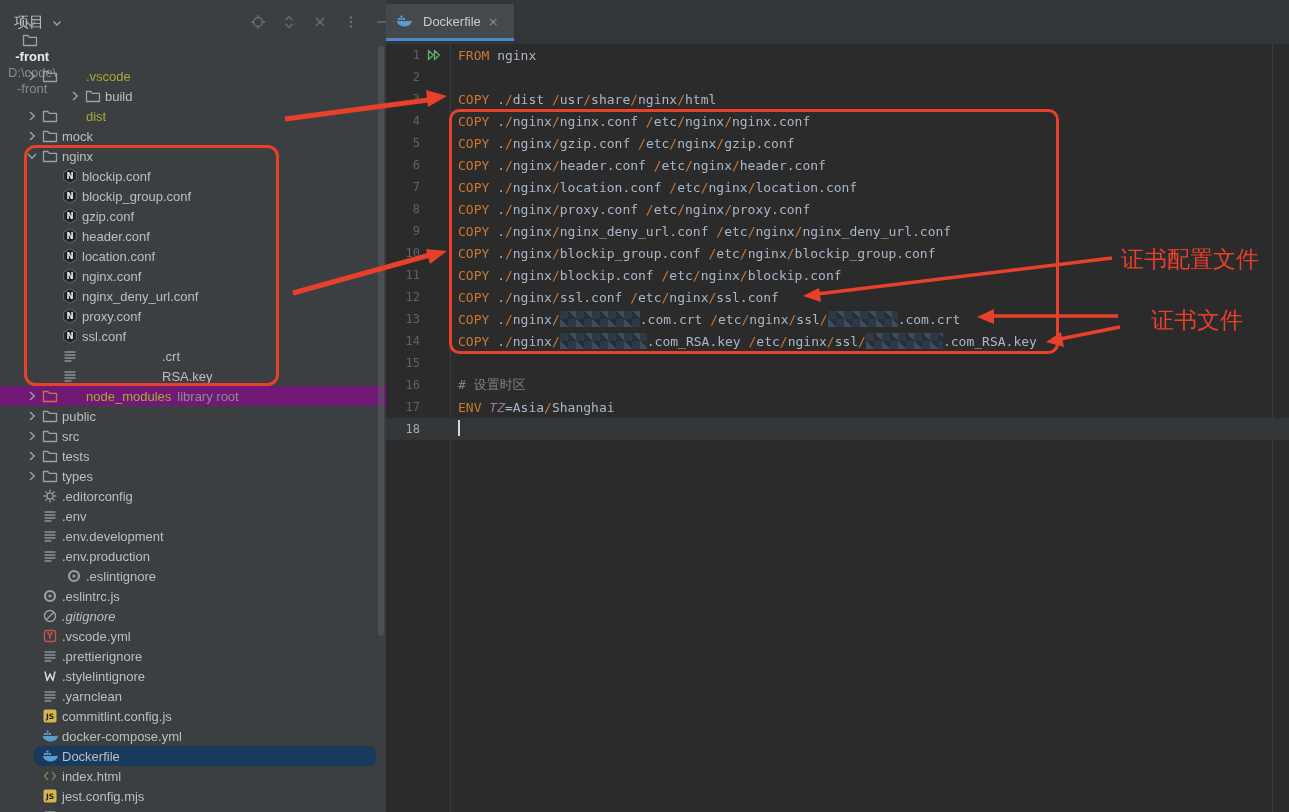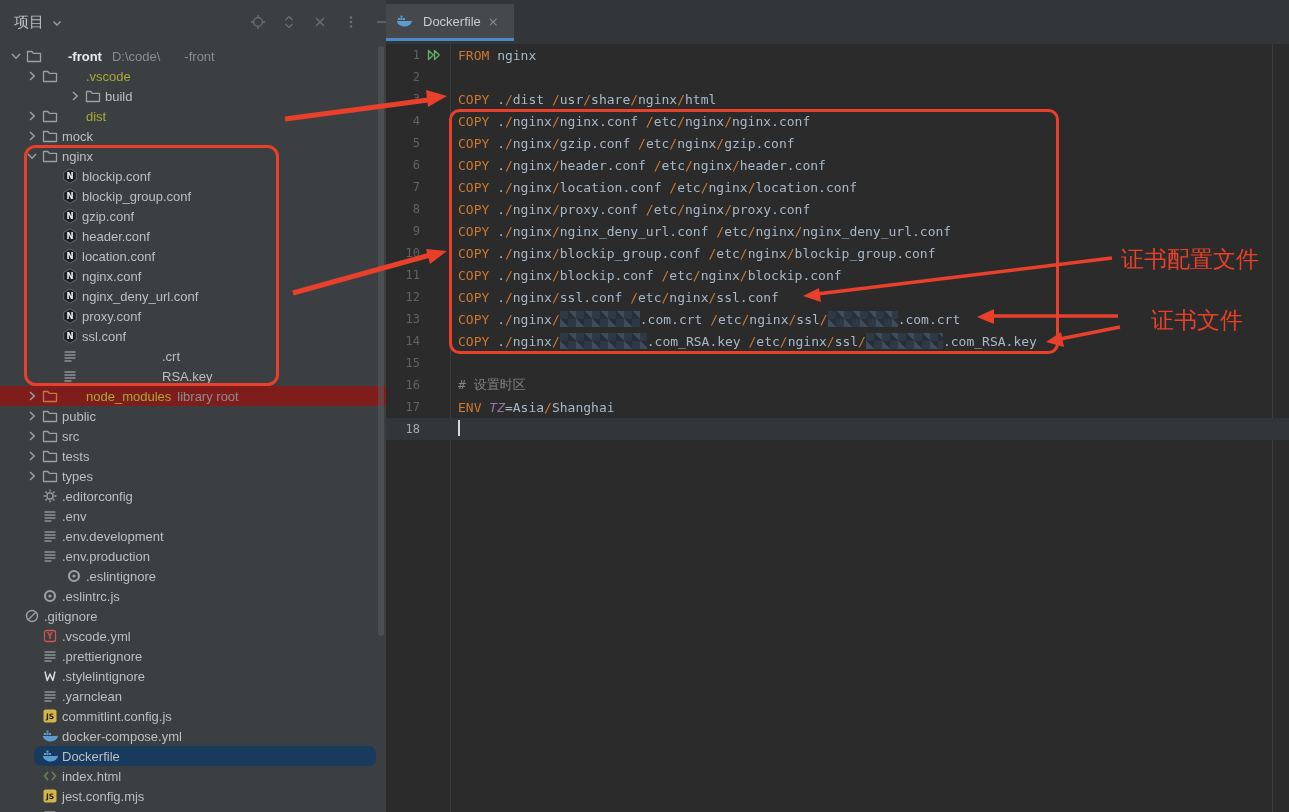--- a/index.html
+++ b/index.html
@@ -13,21 +13,21 @@
   .tb-ic{width:16px;height:16px;display:inline-block;opacity:.75;cursor:pointer;}
   #tree{position:absolute;top:46px;left:0;right:0;}
   .row{height:20px;display:flex;align-items:center;position:relative;font-size:13px;color:#bcbec2;white-space:nowrap;cursor:pointer;}
   .row .inner{display:flex;align-items:center;position:relative;z-index:2;}
   .chev{width:18px;height:16px;flex:none;display:inline-block;}
   .ticon{width:20px;height:16px;flex:none;display:inline-block;}
   .ticon svg,.chev svg,.tb-ic svg{width:16px;height:16px;display:block;}
   .t-n{color:#bcbec2;} .t-o{color:#a9a838;margin-left:24px;} .t-g{color:#8a8d90;text-align:center;} .t-b{color:#e8eaec;font-weight:bold;}
   .t-sp{display:inline-block;height:1px;}
   .selbg{position:absolute;left:34px;right:10px;top:0;bottom:0;background:#173a5d;border-radius:7px;z-index:1;}
-  .hlrow{background:#7f1d1d;}
+  .hlrow{background:#701a75;}
   #tree-scrollbar{position:absolute;right:2px;top:46px;width:6px;height:590px;background:#5a5d5f;opacity:.55;border-radius:3px;z-index:5;cursor:pointer;}
   
   #editor{position:absolute;left:386px;top:0;width:903px;height:812px;background:#2b2b2b;}
   #tabbar{position:relative;height:44px;background:#333638;}
   #tab-dockerfile{position:absolute;left:0;top:4px;height:37px;width:128px;background:#45494b;
       border-bottom:3px solid #4a88c7;display:flex;align-items:center;padding:0 10px;box-sizing:border-box;gap:7px;cursor:pointer;}
   #tab-dockerfile .lbl{font-size:13px;color:#c9cbcd;}
   #tab-close{color:#8a8f92;font-size:13px;line-height:1;cursor:pointer;font-family:"DejaVu Sans",sans-serif;}
   #codewrap{position:absolute;top:44px;left:0;right:0;bottom:0;}
   #gutter-sep{position:absolute;left:64px;top:0;bottom:0;width:1px;background:#3a3d3f;z-index:0;}
@@ -92,21 +92,21 @@
           </span>
           <span class="tb-ic">
             <svg viewBox="0 0 16 16" stroke="#7d8284" stroke-width="1.4">
               <path d="M3 8h10"></path>
             </svg>
           </span>
         </div>
     </div>
     <div id="tree">
         <div class="row">
-          <div class="inner" style="padding-left: 8px;">
+          <div class="inner" style="padding-left: 8px; flex-direction: column;">
             <span class="chev">
               <svg viewBox="0 0 16 16">
                 <path d="M4 6l4 4.2L12 6" fill="none" stroke="#9aa0a5" stroke-width="1.5"></path>
               </svg>
             </span>
             <span class="ticon">
               <svg viewBox="0 0 16 16">
                 <path d="M1.5 13.5v-10h4.3l1.5 1.9h7.2v8.1z" fill="none" stroke="#9aa0a5" stroke-width="1.3" stroke-linejoin="round"></path>
               </svg>
             </span>
@@ -475,21 +475,21 @@
             <span class="ticon">
               <svg viewBox="0 0 16 16">
                 <circle cx="8" cy="8" r="5" fill="none" stroke="#9aa0a5" stroke-width="2.2"></circle>
                 <circle cx="8" cy="8" r="1.6" fill="#9aa0a5"></circle>
               </svg>
             </span>
             <span class="t-n">.eslintrc.js</span>
           </div>
         </div>
         <div class="row">
-          <div class="inner" style="padding-left: 24px;">
+          <div class="inner" style="padding-left: 42px; font-style: italic;">
             <span class="ticon">
               <svg viewBox="0 0 16 16">
                 <g stroke="#9aa0a5" stroke-width="1.4" fill="none">
                   <circle cx="8" cy="8" r="5.5"></circle>
                   <line x1="4.2" y1="11.8" x2="11.8" y2="4.2"></line>
                 </g>
               </svg>
             </span>
             <span class="t-n">.gitignore</span>
           </div>

